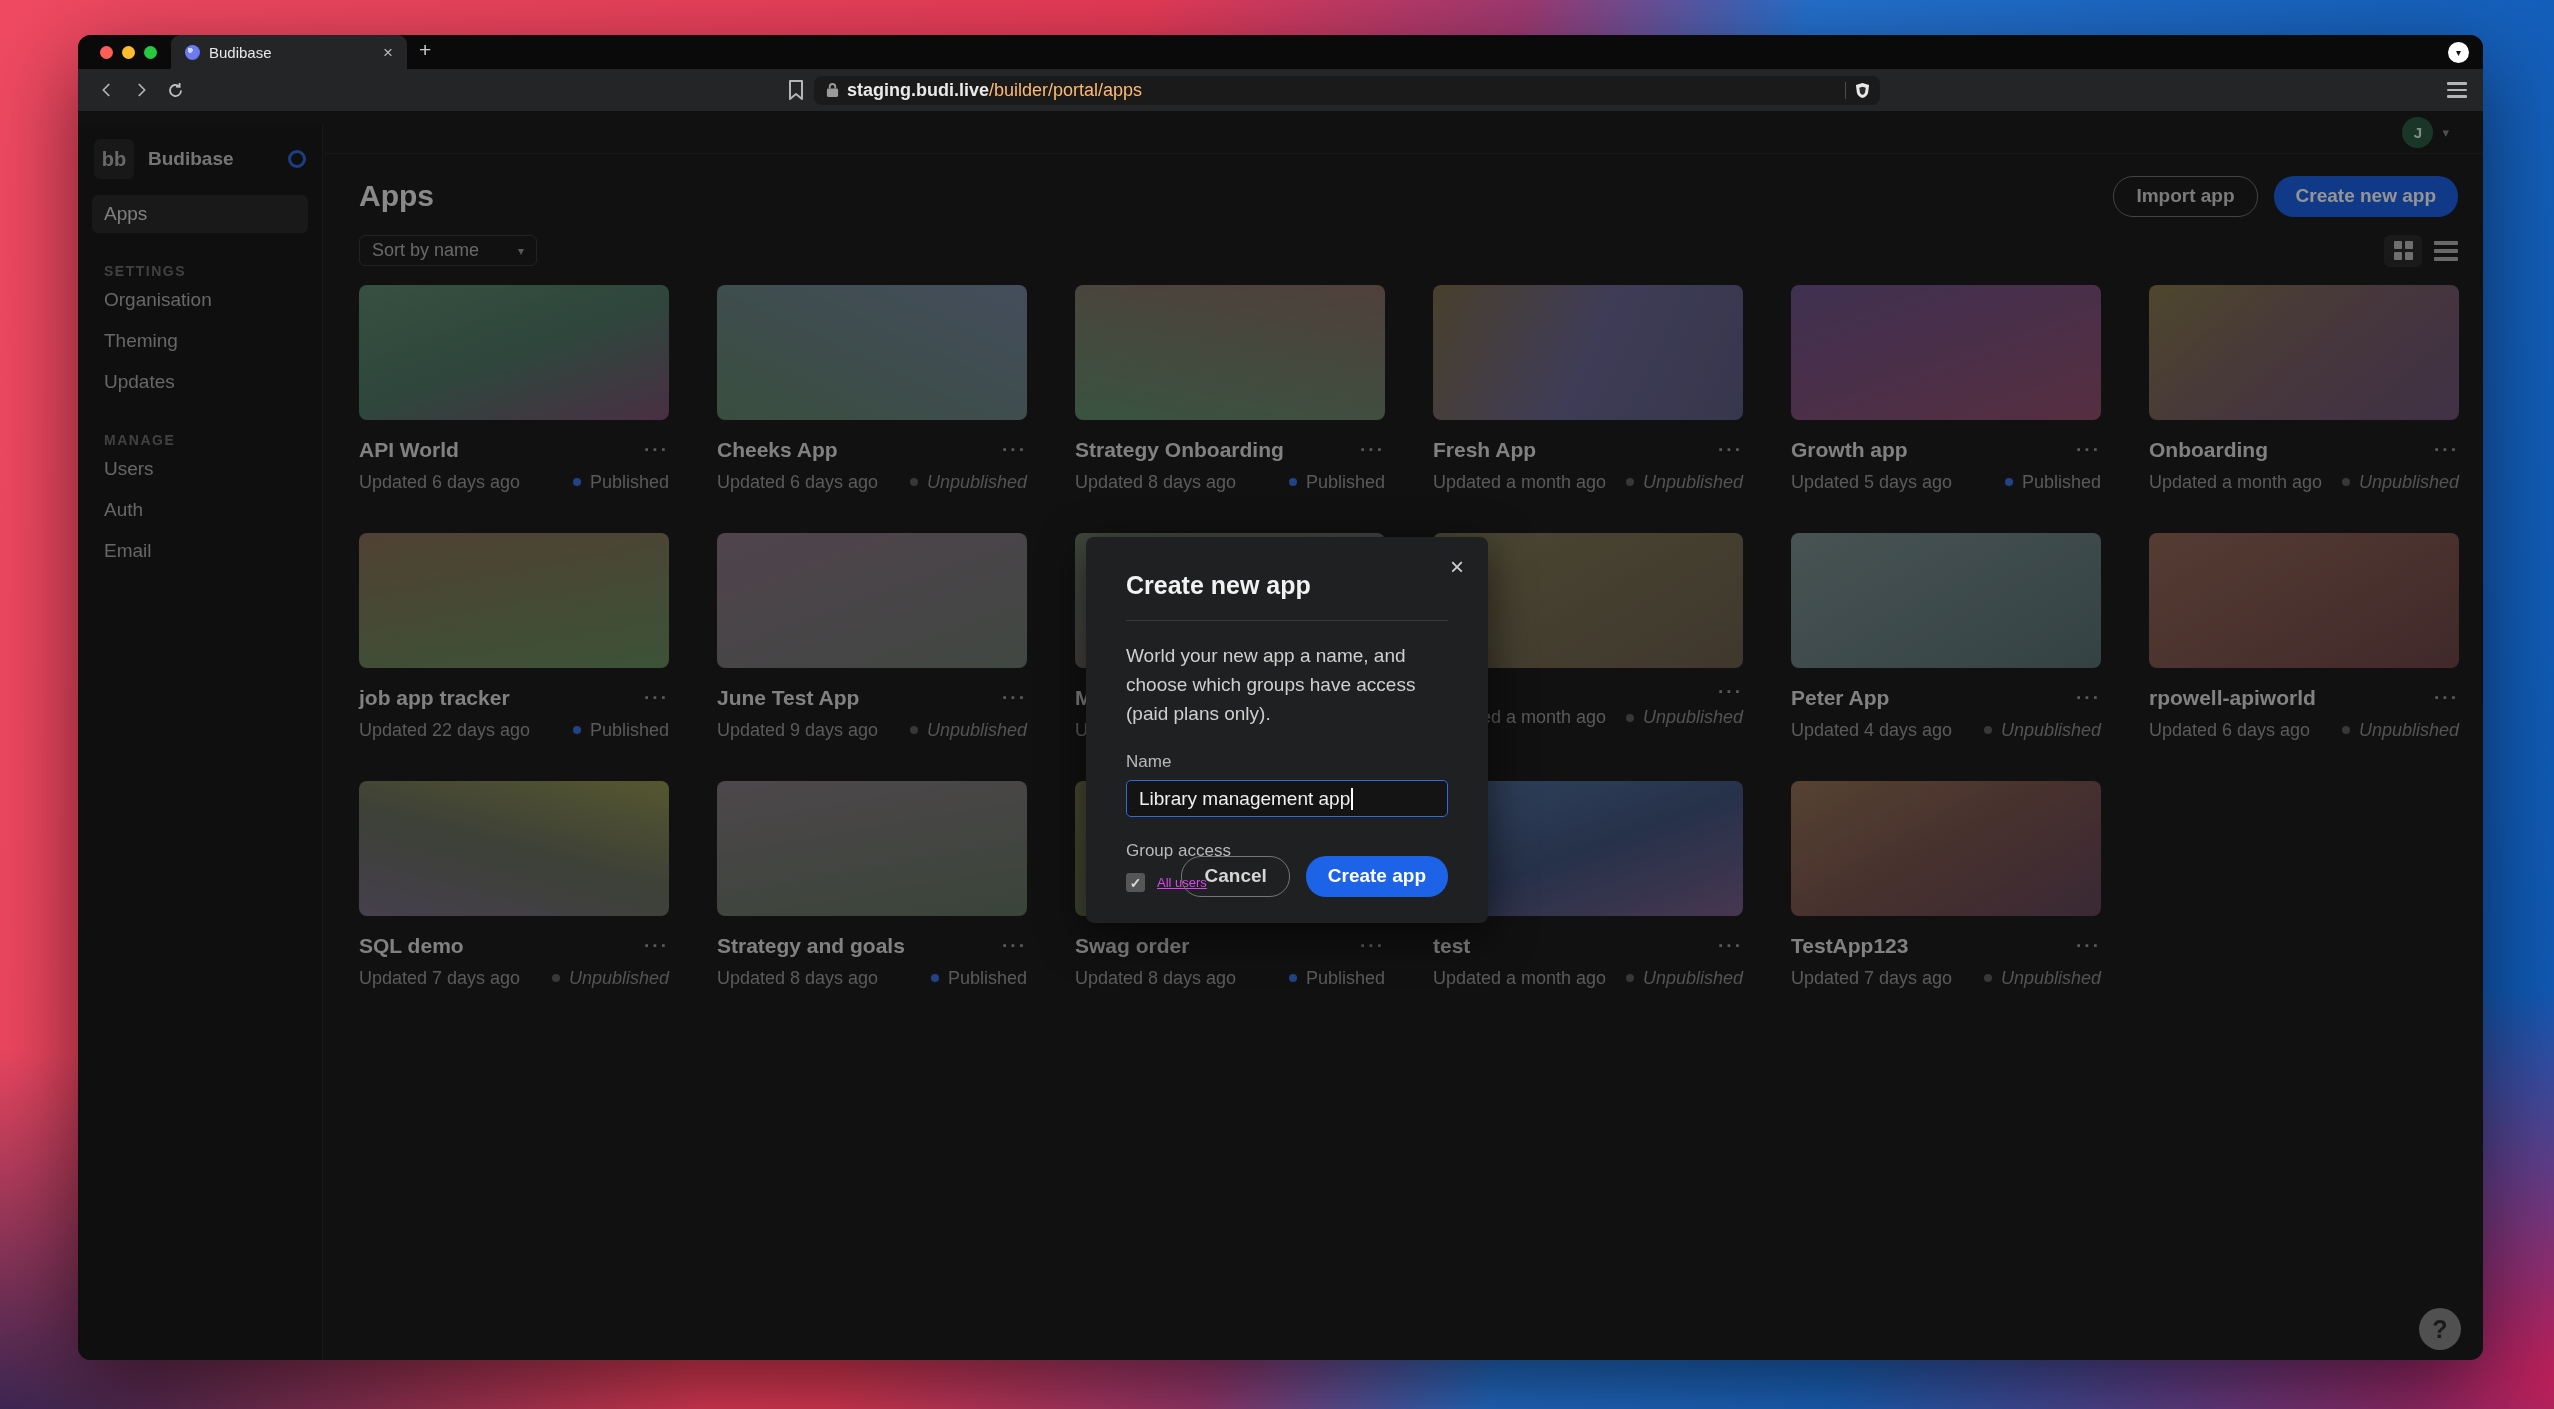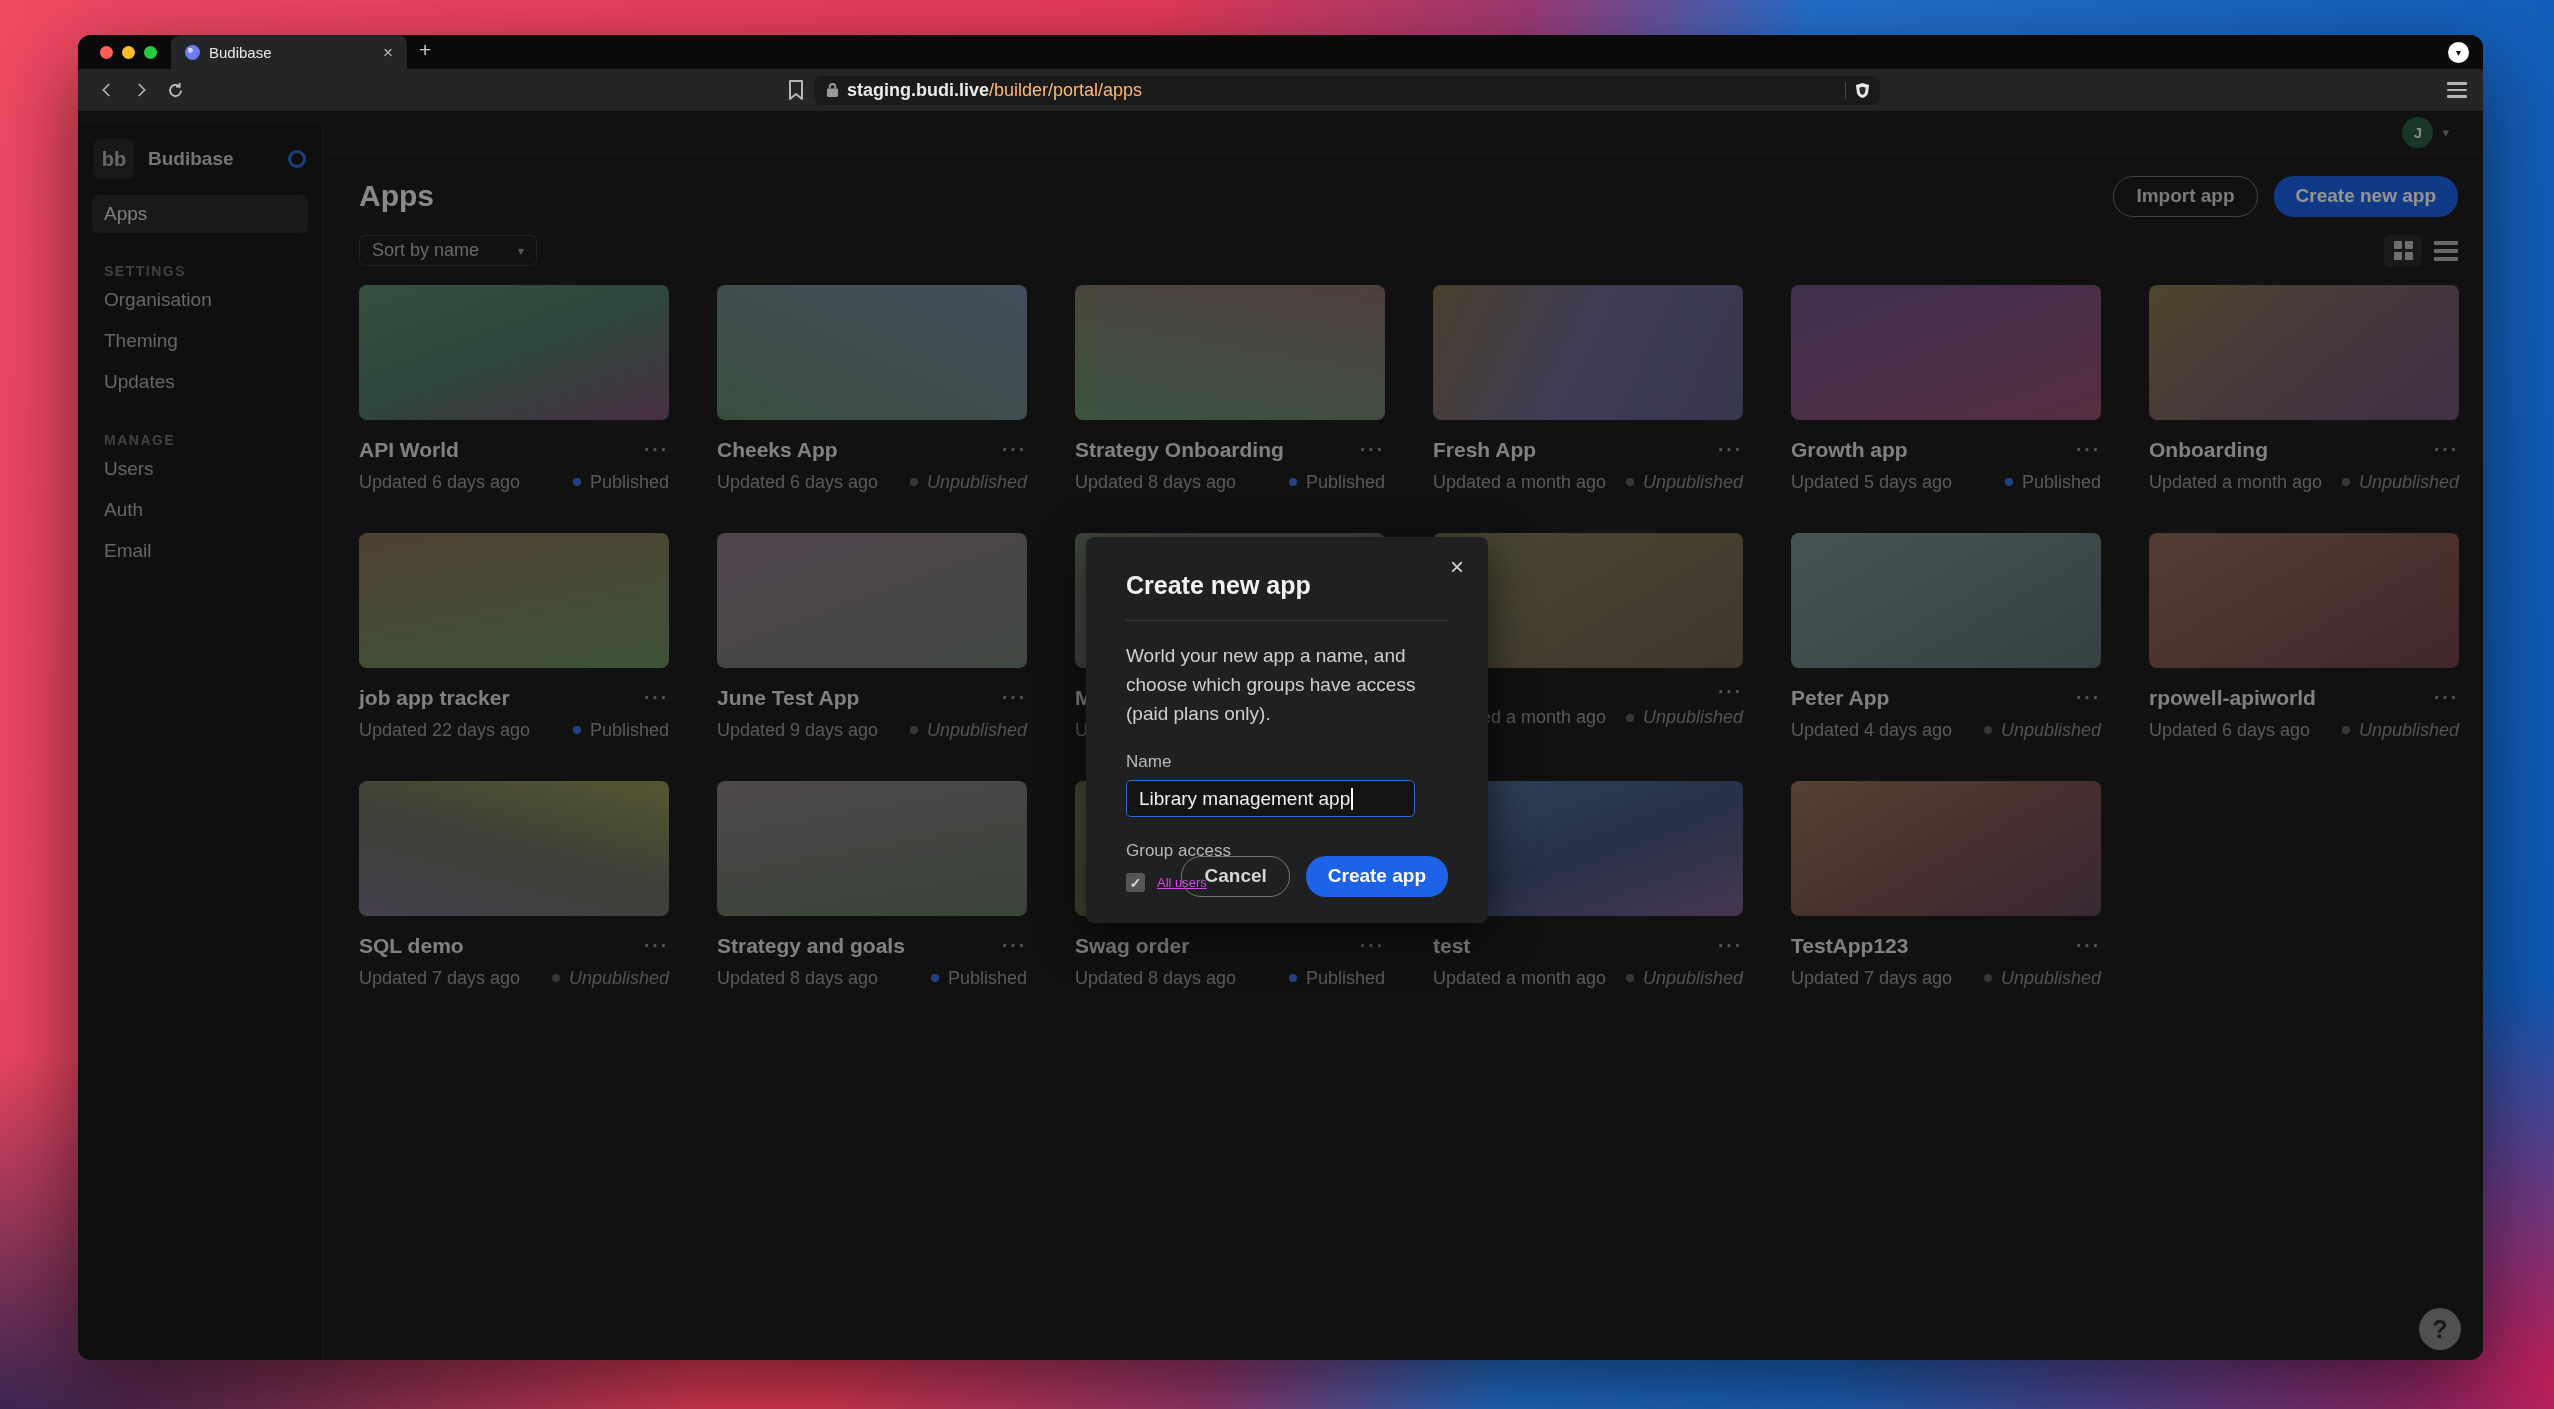--- a/index.html
+++ b/index.html
@@ -94,21 +94,21 @@
   .status.unpublished .status-label { font-style:italic; color:#8f8f8f; }
   
   .backdrop { position:absolute; inset:0; background:rgba(0,0,0,.42); z-index:50; }
   .modal { position:absolute; left:1008px; top:426px; width:402px; height:386px; z-index:60;
     background:#1f2021; border-radius:8px; box-shadow:0 12px 45px rgba(0,0,0,.6); padding:34px 40px; }
   .modal-close { position:absolute; top:18px; right:24px; color:#cfcfcf; font-size:24px; line-height:1; }
   .modal-title { color:#f2f2f2; font-size:25px; font-weight:700; }
   .modal-hr { border:none; border-top:1px solid #3a3a3a; margin-top:20px; }
   .modal-desc { margin-top:20px; color:#cfcfcf; font-size:19px; line-height:29px; }
   .field-label { margin-top:24px; color:#b9b9b9; font-size:17px; }
-  .modal-input { margin-top:8px; width:289px; height:37px; background:#141414;
+  .modal-input { margin-top:8px; width:322px; height:37px; background:#141414;
     border:1.6px solid #2d6be0; border-radius:5px; display:flex; align-items:center; padding:0 12px;
     color:#f0f0f0; font-size:19px; }
   .caret { display:inline-block; width:1.6px; height:22px; background:#fff; margin-left:1px; }
   .checkbox-row { margin-top:12px; display:flex; align-items:center; gap:12px; }
   .checkbox { width:19px; height:19px; border-radius:3px; background:#565656; color:#d9d9d9;
     font-size:14px; font-weight:700; display:flex; align-items:center; justify-content:center; }
   .checkbox-label { color:#d946ef; font-size:13px;text-decoration:underline; }
   .modal-footer { position:absolute; right:40px; bottom:26px; display:flex; gap:16px; }
   .help-fab { position:absolute; right:22px; bottom:10px; width:42px; height:42px; z-index:70;
     border-radius:50%; background:#505050; color:#1a1a1a; font-size:25px; font-weight:700;

